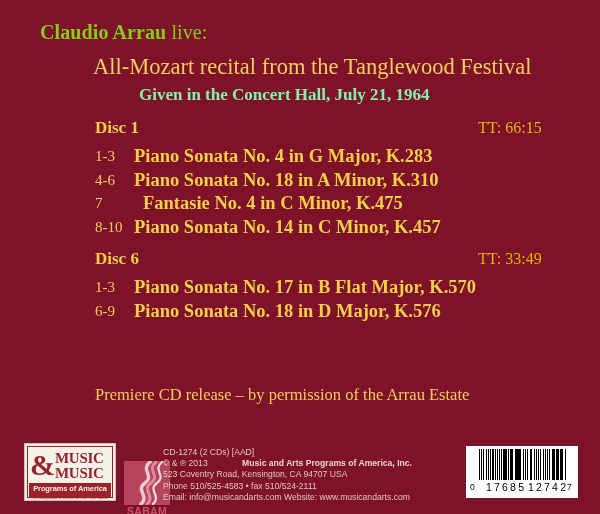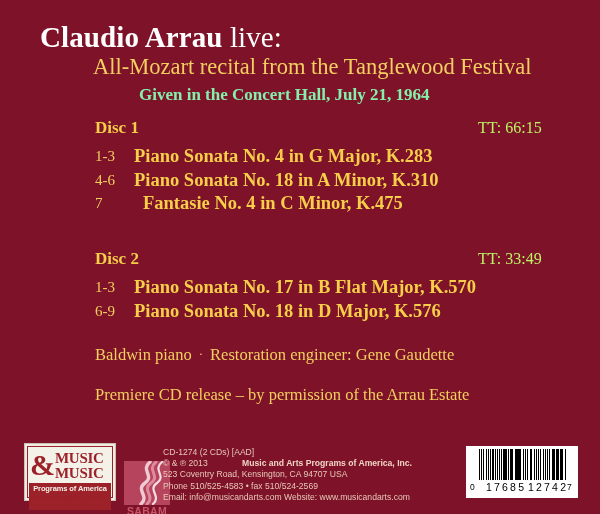--- a/index.html
+++ b/index.html
@@ -18,24 +18,24 @@
     overflow: hidden;
     color: #f3d46b;
   }
 
   
   .header { position: absolute; left: 0; top: 0; width: 600px; }
   .title-line1 {
     position: absolute;
     left: 40px;
     top: 21px;
-    font-size: 29px;
+    font-size: 20px;
     letter-spacing: .1px;
     white-space: nowrap;
-    color: #ffffff;
+    color: #84cc16;
   }
   .title-line1 .bold { font-weight: bold; }
   .title-line1 .reg { font-weight: normal; }
   .title-line2 {
     position: absolute;
     left: 93px;
     top: 54px;
     font-size: 22.5px;
     white-space: nowrap;
     color: #f3cf60;
@@ -66,21 +66,21 @@
     font-size: 17px;
     font-weight: bold;
     color: #f6ce4a;
     white-space: nowrap;
   }
   .disc-tt {
     position: absolute;
     left: 478px;
     top: 1px;
     font-size: 16px;
-    color: #bef264;
+    color: #eab308;
     white-space: nowrap;
   }
 
   .tracks {
     position: relative;
     margin-top: 4px;
   }
   .track-row {
     position: relative;
     height: 23.5px;
@@ -161,21 +161,21 @@
     letter-spacing: -0.3px;
     line-height: 15px;
   }
   .ma-word1 { top: 4px; }
   .ma-word2 { top: 19px; }
   .ma-bar {
     position: absolute;
     left: 1px;
     right: 1px;
     top: 36px;
-    height: 27px;
+    height: 15px;
     background: #9c2128;
     color: #f4f1e8;
     font-family: "Liberation Sans", sans-serif;
     font-size: 7.5px;
     font-weight: bold;
     text-align: center;
     line-height: 11px;
     letter-spacing: -0.1px;
   }
   .ma-tag {
@@ -287,43 +287,44 @@
         <span class="track-title">Piano Sonata No. 4 in G Major, K.283</span>
       </div>
       <div class="track-row">
         <span class="track-num">4-6</span>
         <span class="track-title">Piano Sonata No. 18 in A Minor, K.310</span>
       </div>
       <div class="track-row indent">
         <span class="track-num">7</span>
         <span class="track-title">Fantasie No. 4 in C Minor, K.475</span>
       </div>
+      <div class="track-row">
+        <span class="track-num">8-10</span>
+        <span class="track-title">Piano Sonata No. 14 in C Minor, K.457</span>
+      </div>
     </div>
   </div>
 
   <div class="disc-block disc2">
     <div class="disc-head">
-      <div class="disc-label">Disc 2</div>
+      <div class="disc-label">Disc 6</div>
       <div class="disc-tt">TT: 33:49</div>
     </div>
     <div class="tracks">
       <div class="track-row">
         <span class="track-num">1-3</span>
         <span class="track-title">Piano Sonata No. 17 in B Flat Major, K.570</span>
       </div>
       <div class="track-row">
         <span class="track-num">6-9</span>
         <span class="track-title">Piano Sonata No. 18 in D Major, K.576</span>
       </div>
     </div>
   </div>
 
-  <div class="credit-line credit-performers">
-    <span>Baldwin piano</span><span class="dot">·</span><span>Restoration engineer: Gene Gaudette</span>
-  </div>
   <div class="credit-line credit-premiere">Premiere CD release – by permission of the Arrau Estate</div>
 
   <div class="bottom">
 
     <div class="ma-logo">
       <div class="ma-inner">
         <span class="ma-amp">&amp;</span>
         <span class="ma-word1">MUSIC</span>
         <span class="ma-word2">MUSIC</span>
         <div class="ma-bar">Programs of America</div>
@@ -339,21 +340,21 @@
           <path d="M38 1 C28 9, 43 15, 33 22 C23 29, 38 35, 29 43" stroke="#f4dde3" stroke-width="2.2" fill="none" stroke-linecap="round"></path>
         </svg>
       </div>
       <div class="sabam-text">SABAM</div>
     </div>
 
     <div class="legal">
       <span class="l">CD-1274 (2 CDs) [AAD]</span>
       <span class="l"><span>© &amp; ℗ 2013 </span><span class="b">Music and Arts Programs of America, Inc.</span></span>
       <span class="l">523 Coventry Road, Kensington, CA 94707  USA</span>
-      <span class="l">Phone 510/525-4583 • fax 510/524-2569</span>
+      <span class="l">Phone 510/525-4583 • fax 510/524-2111</span>
       <span class="l">Email: info@musicandarts.com  Website: www.musicandarts.com</span>
     </div>
 
     <div class="barcode-box">
       <div class="bc-bars" id="bc-bars">
           <i style="width: 1.84px;"></i>
           <i style="width: 0.92px; background: transparent;"></i>
           <i style="width: 0.92px;"></i>
           <i style="width: 1.84px; background: transparent;"></i>
           <i style="width: 0.92px;"></i>

